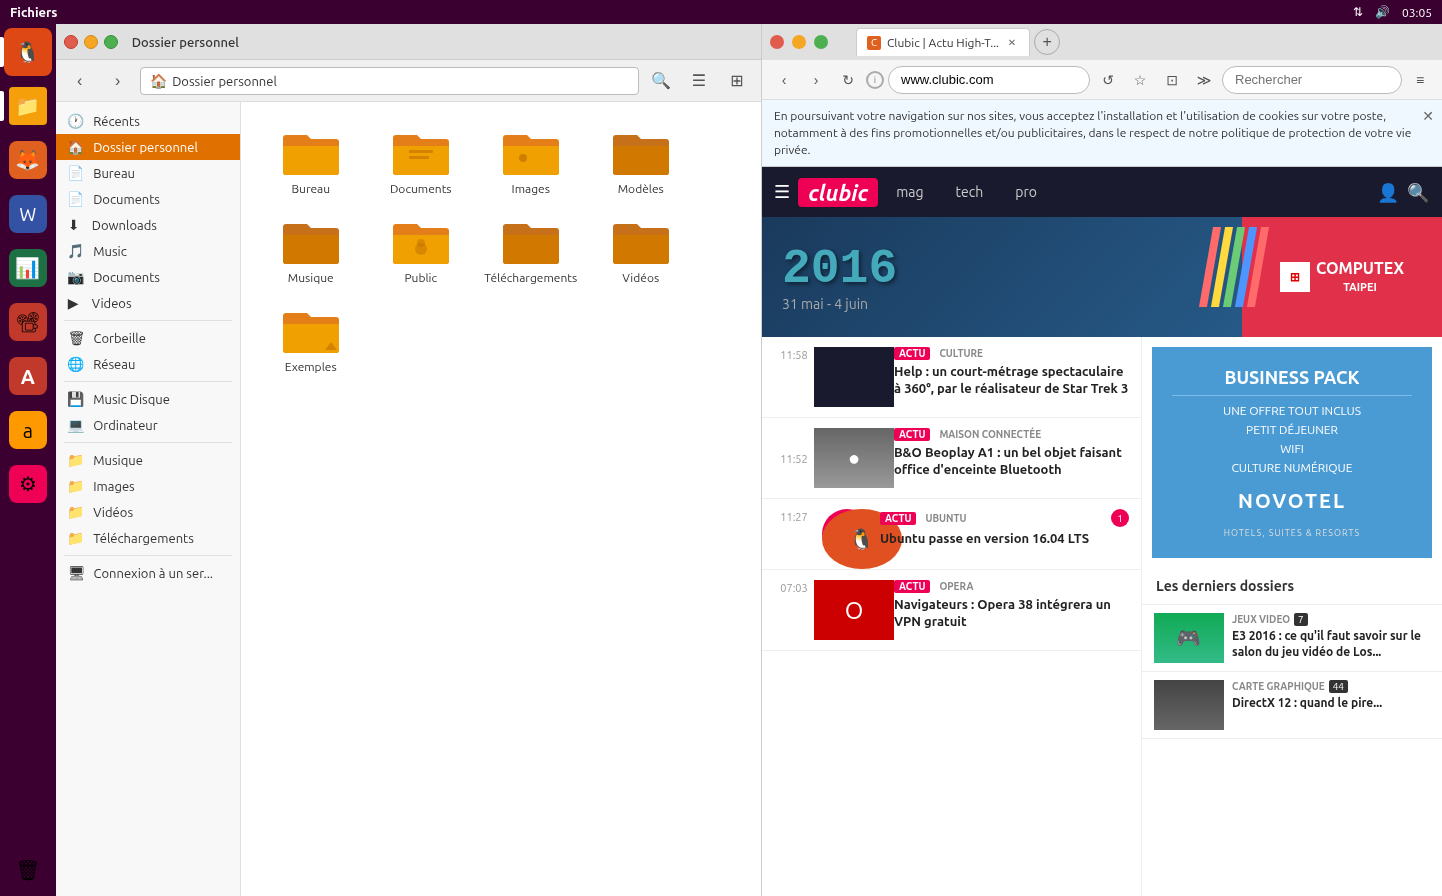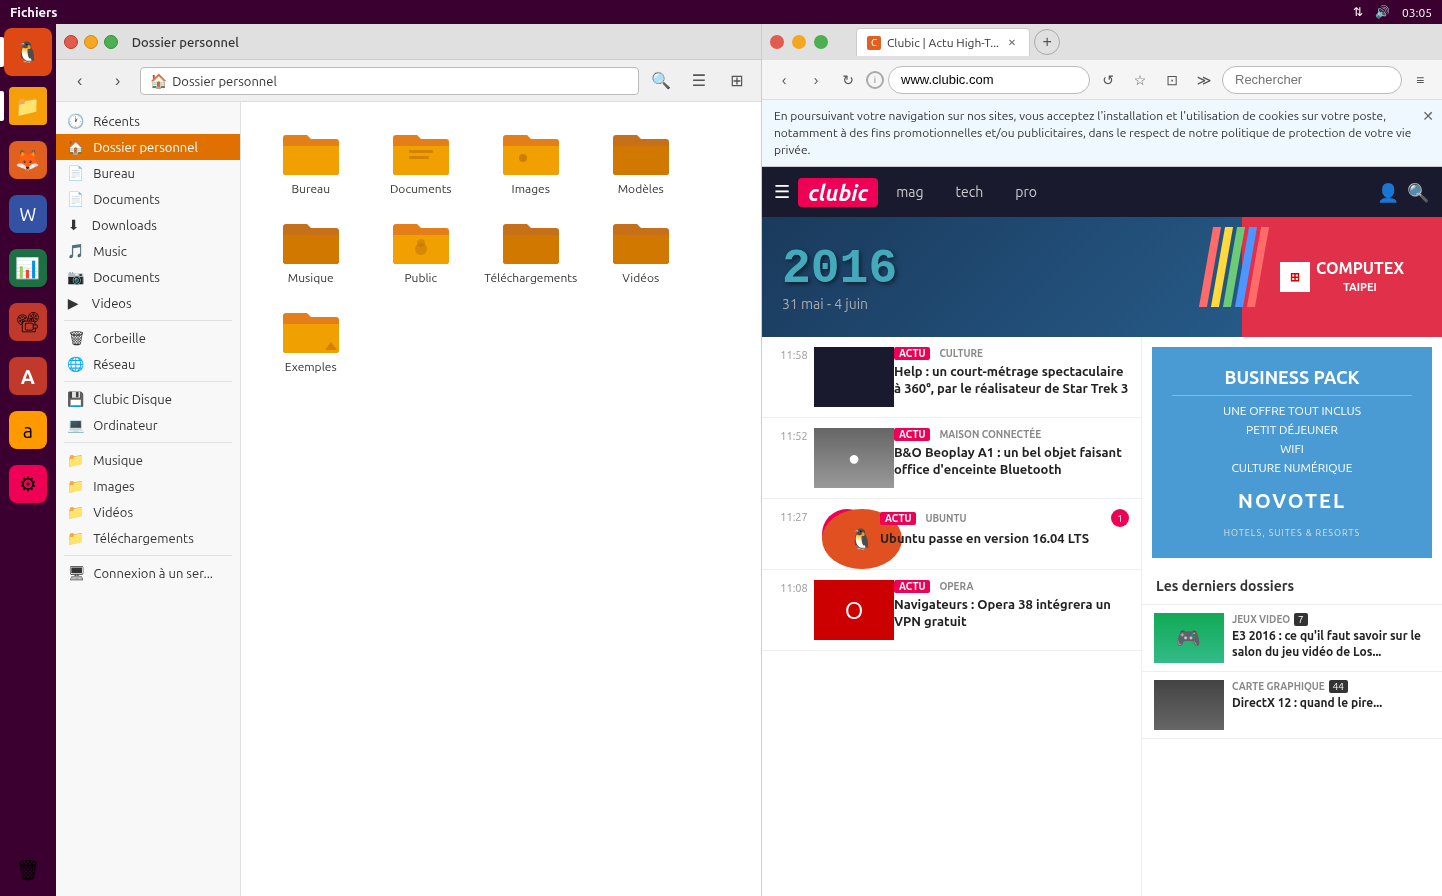--- a/index.html
+++ b/index.html
@@ -286,21 +286,21 @@
           <span class="s-icon">🗑</span>
           <span>Corbeille</span>
         </div>
         <div class="sidebar-item">
           <span class="s-icon">🌐</span>
           <span>Réseau</span>
         </div>
         <div class="sidebar-divider"></div>
         <div class="sidebar-item">
           <span class="s-icon">💾</span>
-          <span>Clubic Disque</span>
+          <span>Music Disque</span>
         </div>
         <div class="sidebar-item">
           <span class="s-icon">💻</span>
           <span>Ordinateur</span>
         </div>
         <div class="sidebar-divider"></div>
         <div class="sidebar-item">
           <span class="s-icon">📁</span>
           <span>Musique</span>
         </div>
@@ -490,21 +490,21 @@
           <div>
             <div style="display:flex;gap:4px;align-items:center;margin-bottom:3px;">
               <span class="news-badge badge-actu">ACTU</span>
               <span class="badge-category">CULTURE</span>
             </div>
             <div class="news-title">Help : un court-métrage spectaculaire à 360°, par le réalisateur de Star Trek 3</div>
           </div>
         </div>
 
         <div class="news-item">
-          <div style="display:flex;flex-direction:column;align-items:center;min-width:40px;">
+          <div style="display:flex;flex-direction:column;align-items:center;min-width:40px;justify-content:center;">
             <span class="news-time">11:52</span>
           </div>
           <div class="news-thumb" style="background:#888;">
             <div style="width:80px;height:60px;background:linear-gradient(#666,#999);display:flex;align-items:center;justify-content:center;color:#fff;font-size:20px;">●</div>
           </div>
           <div>
             <div style="display:flex;gap:4px;align-items:center;margin-bottom:3px;">
               <span class="news-badge badge-actu">ACTU</span>
               <span class="badge-category">MAISON CONNECTÉE</span>
             </div>
@@ -524,21 +524,21 @@
               <span class="news-badge badge-actu">ACTU</span>
               <span class="badge-category">UBUNTU</span>
               <div class="news-count">1</div>
             </div>
             <div class="news-title">Ubuntu passe en version 16.04 LTS</div>
           </div>
         </div>
 
         <div class="news-item">
           <div style="display:flex;flex-direction:column;align-items:center;min-width:40px;">
-            <span class="news-time">11:08</span>
+            <span class="news-time">07:03</span>
           </div>
           <div class="news-thumb">
             <div style="width:80px;height:60px;background:#c00;display:flex;align-items:center;justify-content:center;color:#fff;font-size:24px;">O</div>
           </div>
           <div>
             <div style="display:flex;gap:4px;align-items:center;margin-bottom:3px;">
               <span class="news-badge badge-actu">ACTU</span>
               <span class="badge-category">OPERA</span>
             </div>
             <div class="news-title">Navigateurs : Opera 38 intégrera un VPN gratuit</div>

